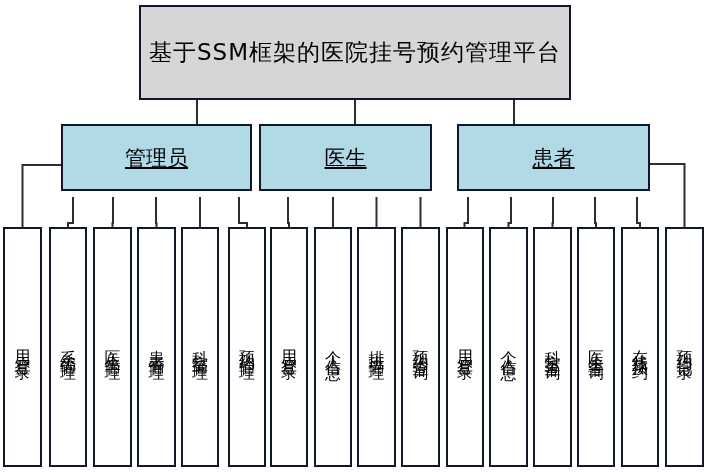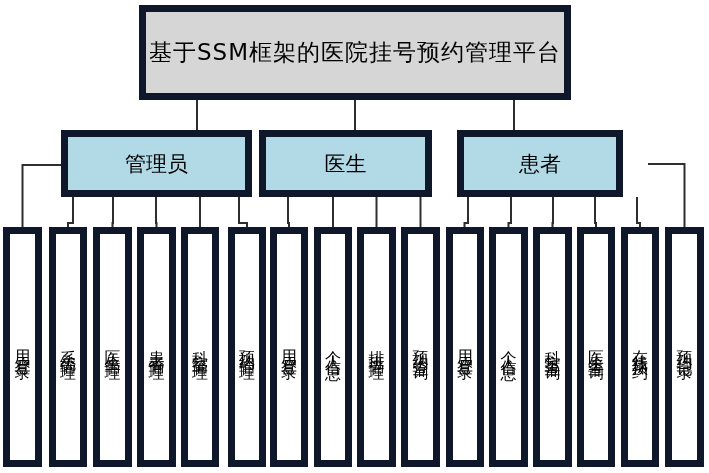--- a/index.html
+++ b/index.html
@@ -20,36 +20,37 @@
     position: absolute;
     left: 0;
     top: 0;
     width: 709px;
     height: 473px;
     pointer-events: none;
   }
   .box {
     position: absolute;
     box-sizing: border-box;
-    border: 7px solid #0f172a;
+    border: 2px solid #0f172a;
     display: flex;
     align-items: center;
     justify-content: center;
     text-align: left;
   }
   .root {
     left: 139px; top: 5px; width: 432px; height: 95px;
     background: var(--root-fill, #d6d6d6);
     font-size: 23px;
     letter-spacing: 1px;
   }
   .group {
-    top: 130px; height: 67px;
+    top: 124px; height: 67px;
     background: var(--group-fill, #b2d9e6);
     font-size: 21px;
+    text-decoration: underline;
   }
   .leaf {
     top: 227px; height: 240px;
     background: var(--leaf-fill, #ffffff);
   }
   .leaf span {
     writing-mode: vertical-rl;
     text-orientation: upright;
     font-size: 16px;
     letter-spacing: 5px;
@@ -86,21 +87,21 @@
   <div class="box root">
     <span>基于SSM框架的医院挂号预约管理平台</span>
   </div>
 
   <div class="box group" style="left:61px;width:191px">
     <span>管理员</span>
   </div>
   <div class="box group" style="left:259px;width:173px">
     <span>医生</span>
   </div>
-  <div class="box group" style="left:457px;width:166px">
+  <div class="box group" style="left:457px;width:193px">
     <span>患者</span>
   </div>
 
   <div class="box leaf" style="left:3px;width:39px">
     <span>用户登录</span>
   </div>
   <div class="box leaf" style="left:49px;width:38px">
     <span>系统管理</span>
   </div>
   <div class="box leaf" style="left:93px;width:39px">

